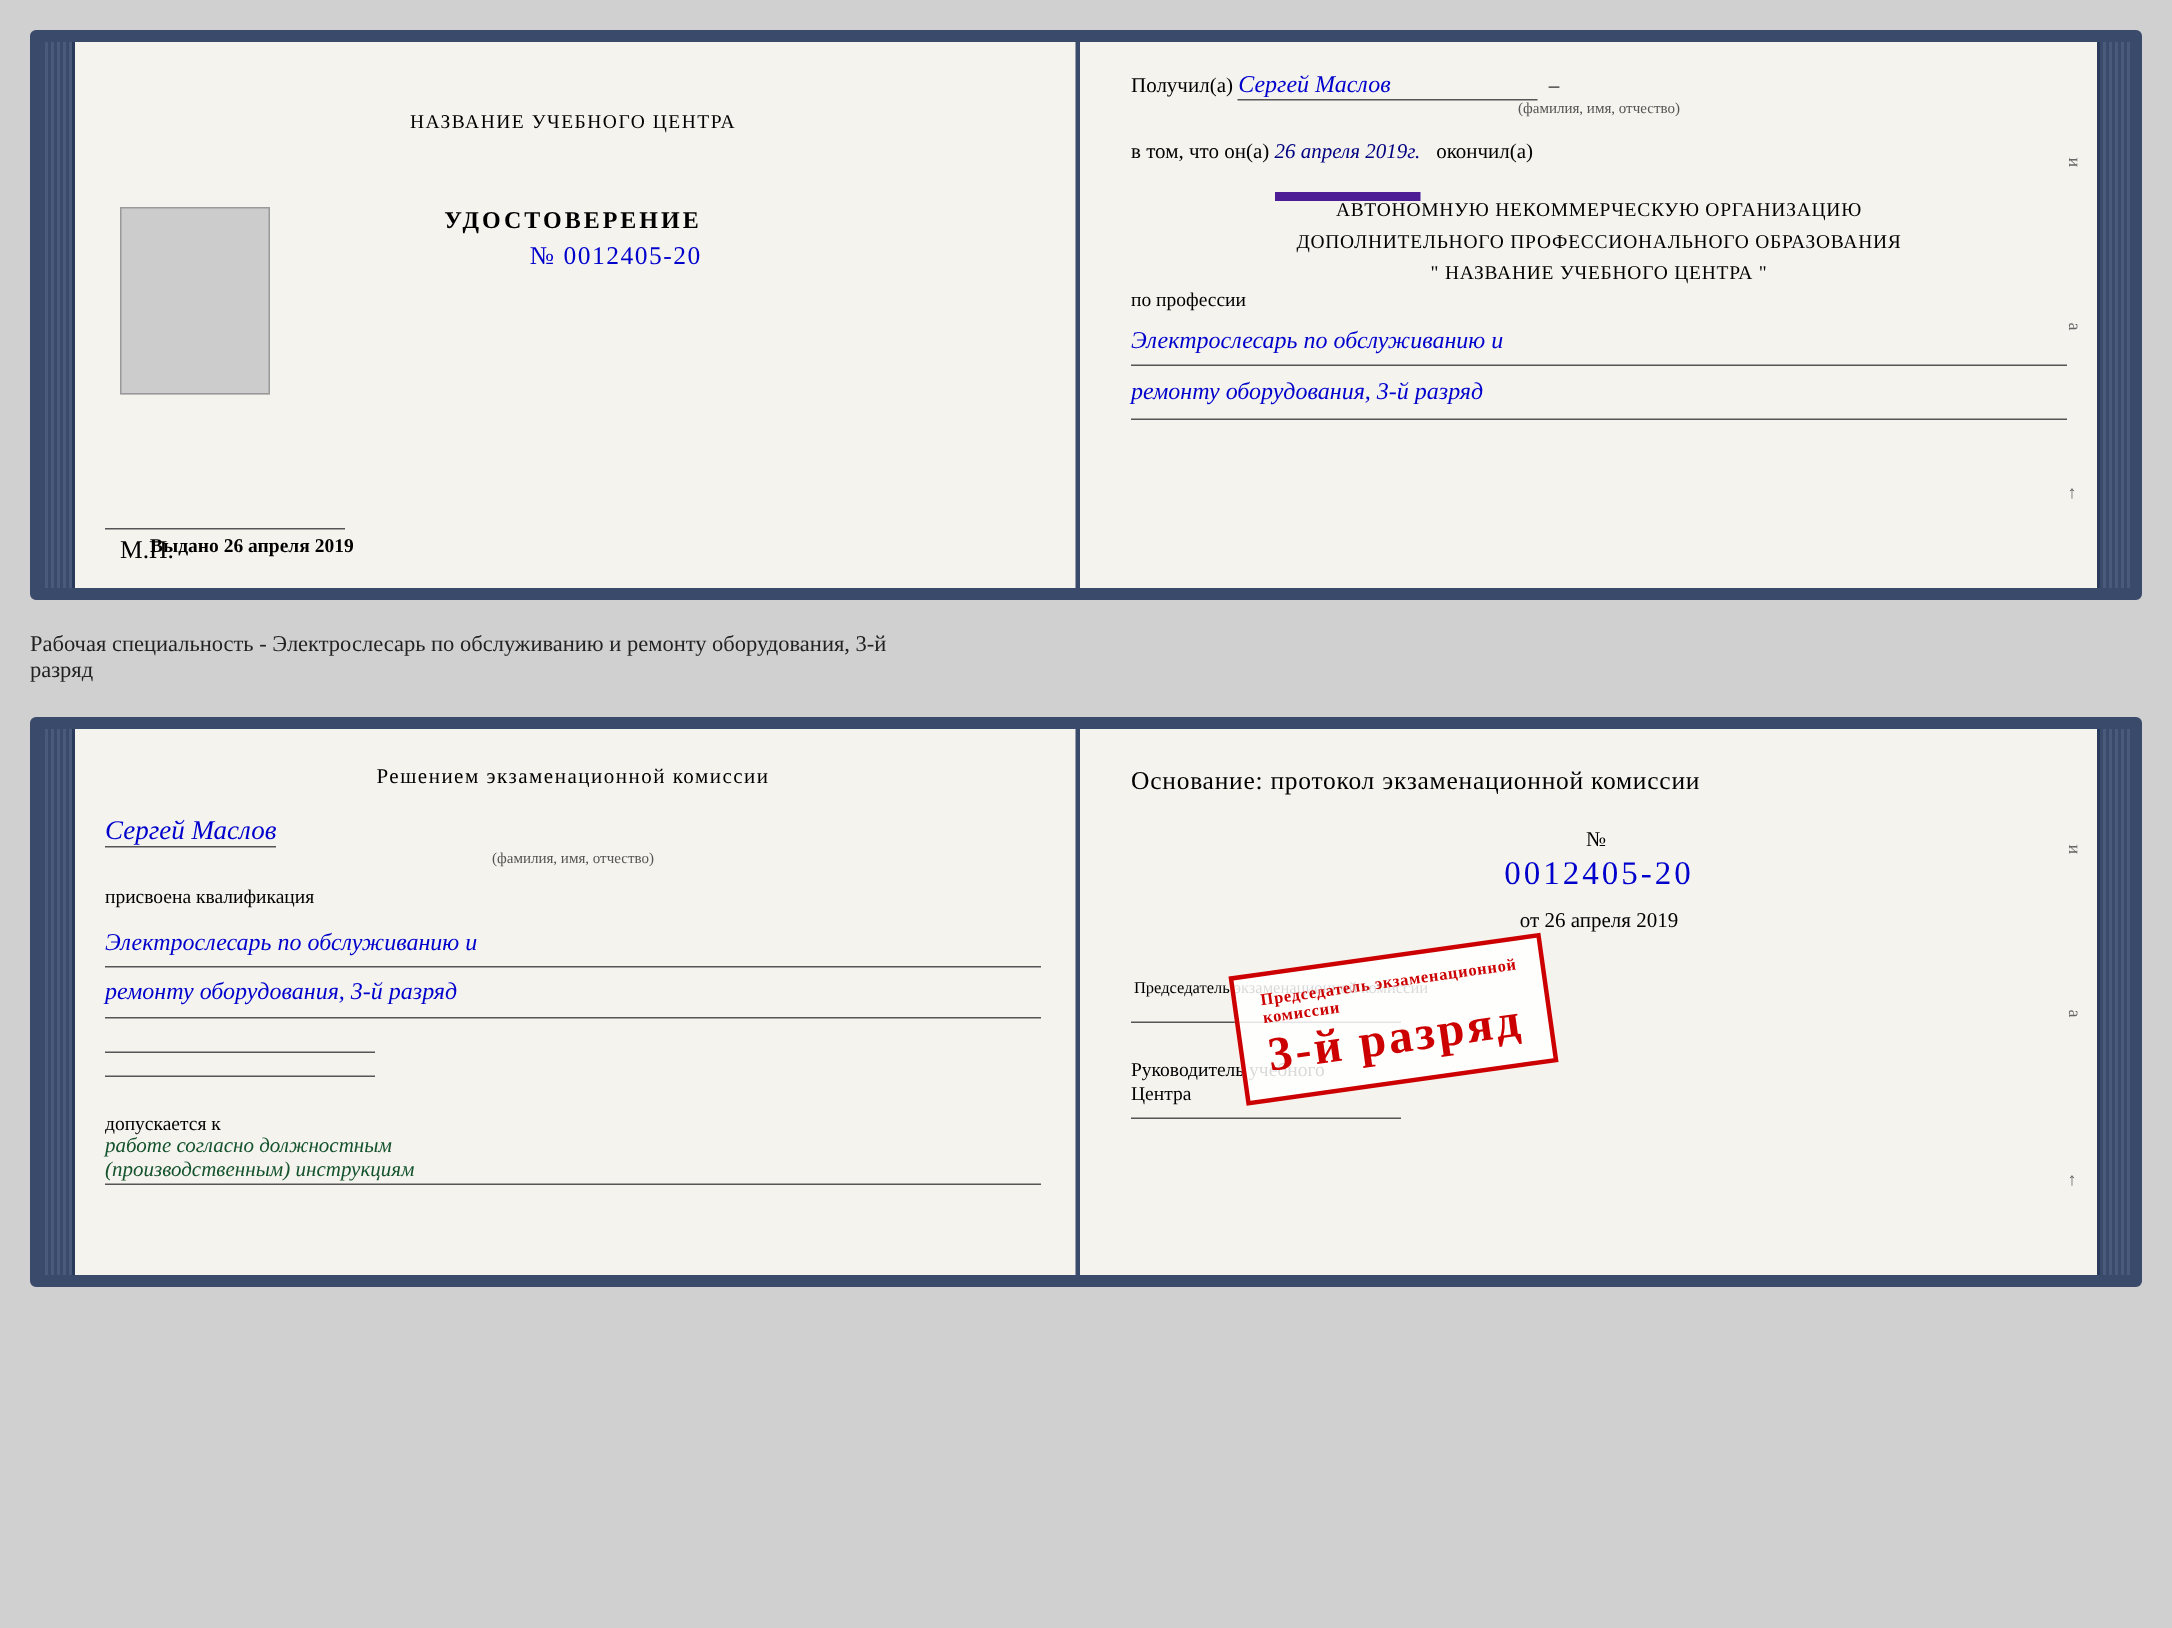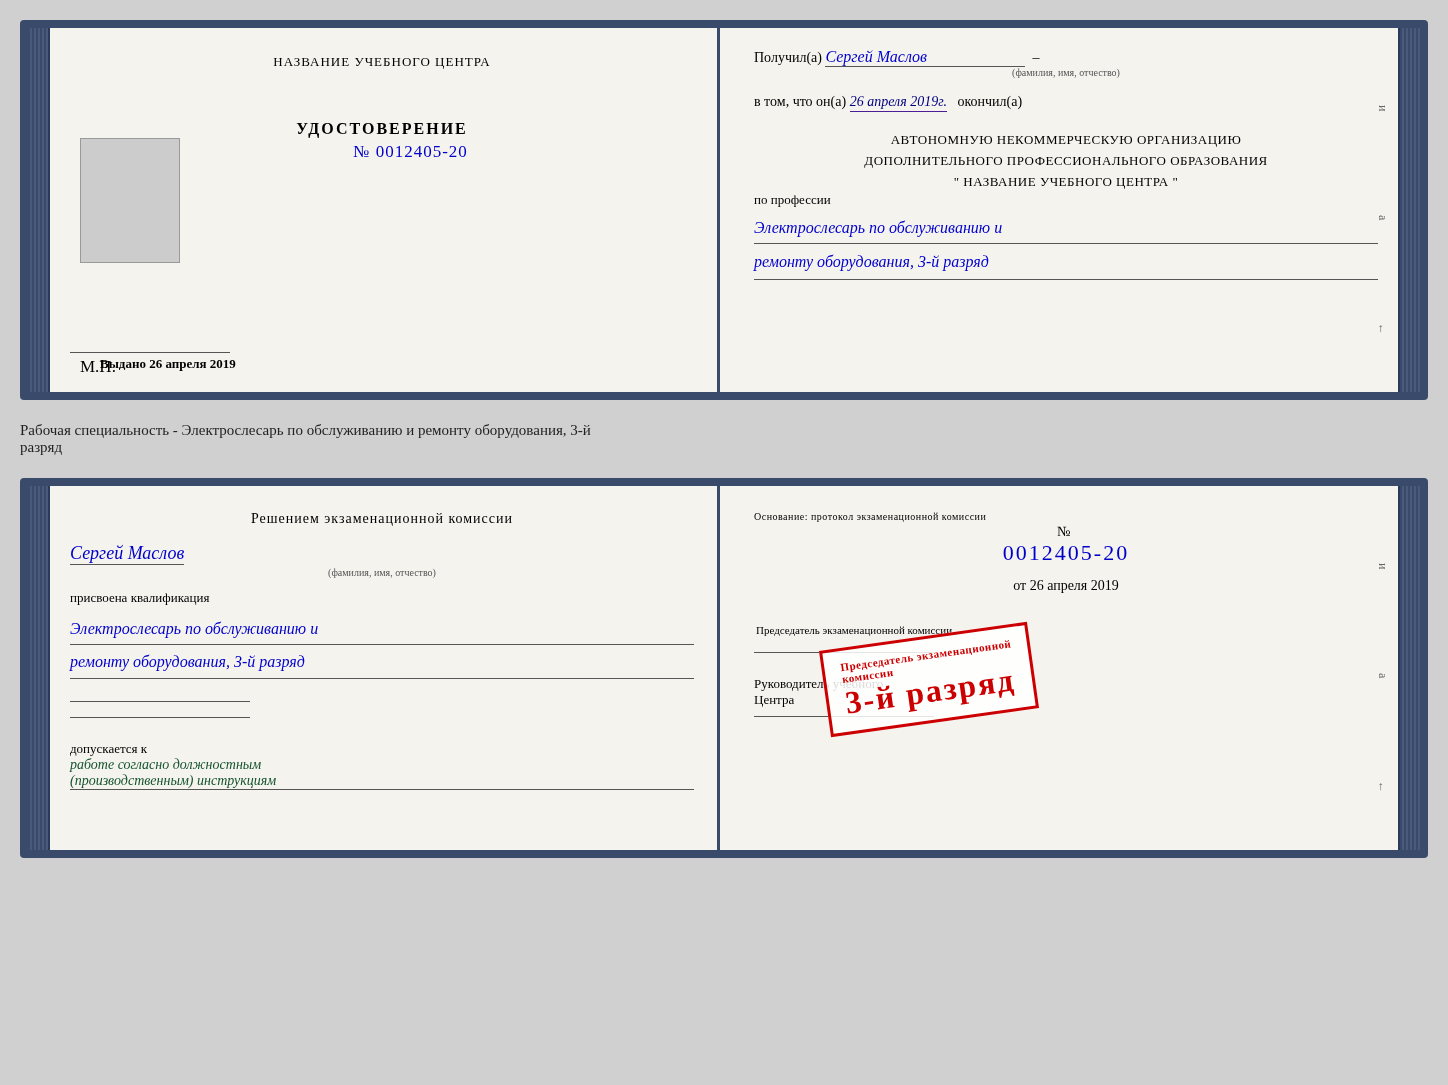--- a/index.html
+++ b/index.html
@@ -48,21 +48,21 @@
         #3a4a6b 0px, #3a4a6b 2px,
         #4a5a7b 2px, #4a5a7b 4px
       );
     }
 
     .spine-left { border-right: 2px solid #2a3a5b; }
     .spine-right { border-left: 2px solid #2a3a5b; }
 
     .cert-left-page {
       flex: 1;
-      padding: 26px 30px 20px 20px;
+      padding: 45px 30px 20px 20px;
       display: flex;
       flex-direction: column;
       align-items: center;
       position: relative;
     }
 
     .cert-right-page {
       flex: 1;
       padding: 20px 20px 20px 30px;
       display: flex;
@@ -154,22 +154,22 @@
 
     .date-line {
       font-size: 14px;
       margin-bottom: 20px;
     }
 
     .date-handwritten {
       font-style: italic;
       color: #000080;
       font-family: 'Segoe Script', cursive;
-      border-bottom: 1px solid #4c1d95;
-      padding-bottom: 2px;
+      border-bottom: 6px solid #4c1d95;
+      padding-bottom: 19px;
     }
 
     .org-block {
       font-size: 13px;
       text-align: center;
       line-height: 1.6;
       margin-bottom: 0;
       letter-spacing: 0.5px;
     }
 
@@ -286,22 +286,23 @@
       font-style: italic;
       color: #14532d;
       font-family: 'Segoe Script', cursive;
       border-bottom: 1px solid #555;
       display: block;
       font-size: 14px;
     }
 
     
     .basis-line {
-      font-size: 10px;
+      font-size: 17px;
       letter-spacing: 0.5px;
+      margin-bottom: 20px;
       font-family: Liberation Serif, serif;
     }
 
     .protocol-number {
       font-size: 22px;
       color: #0000cc;
       letter-spacing: 2px;
       display: block;
       margin-bottom: 8px;
     }

